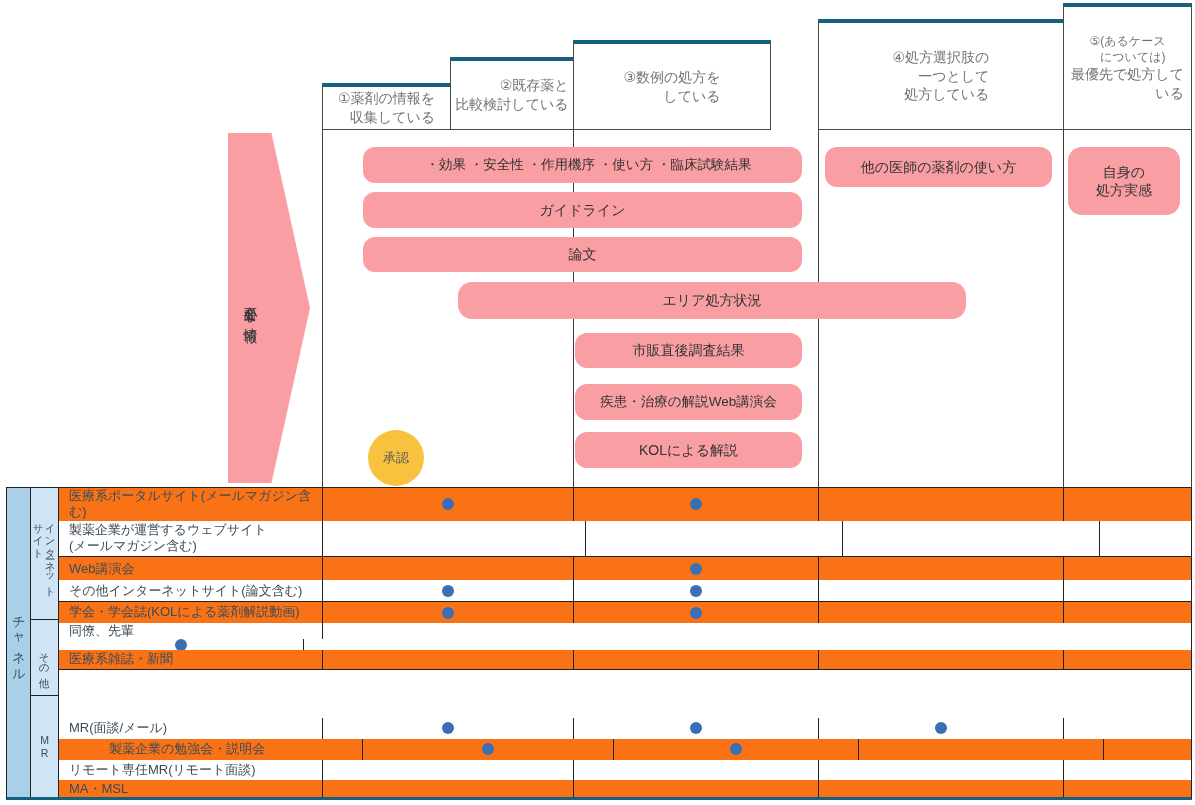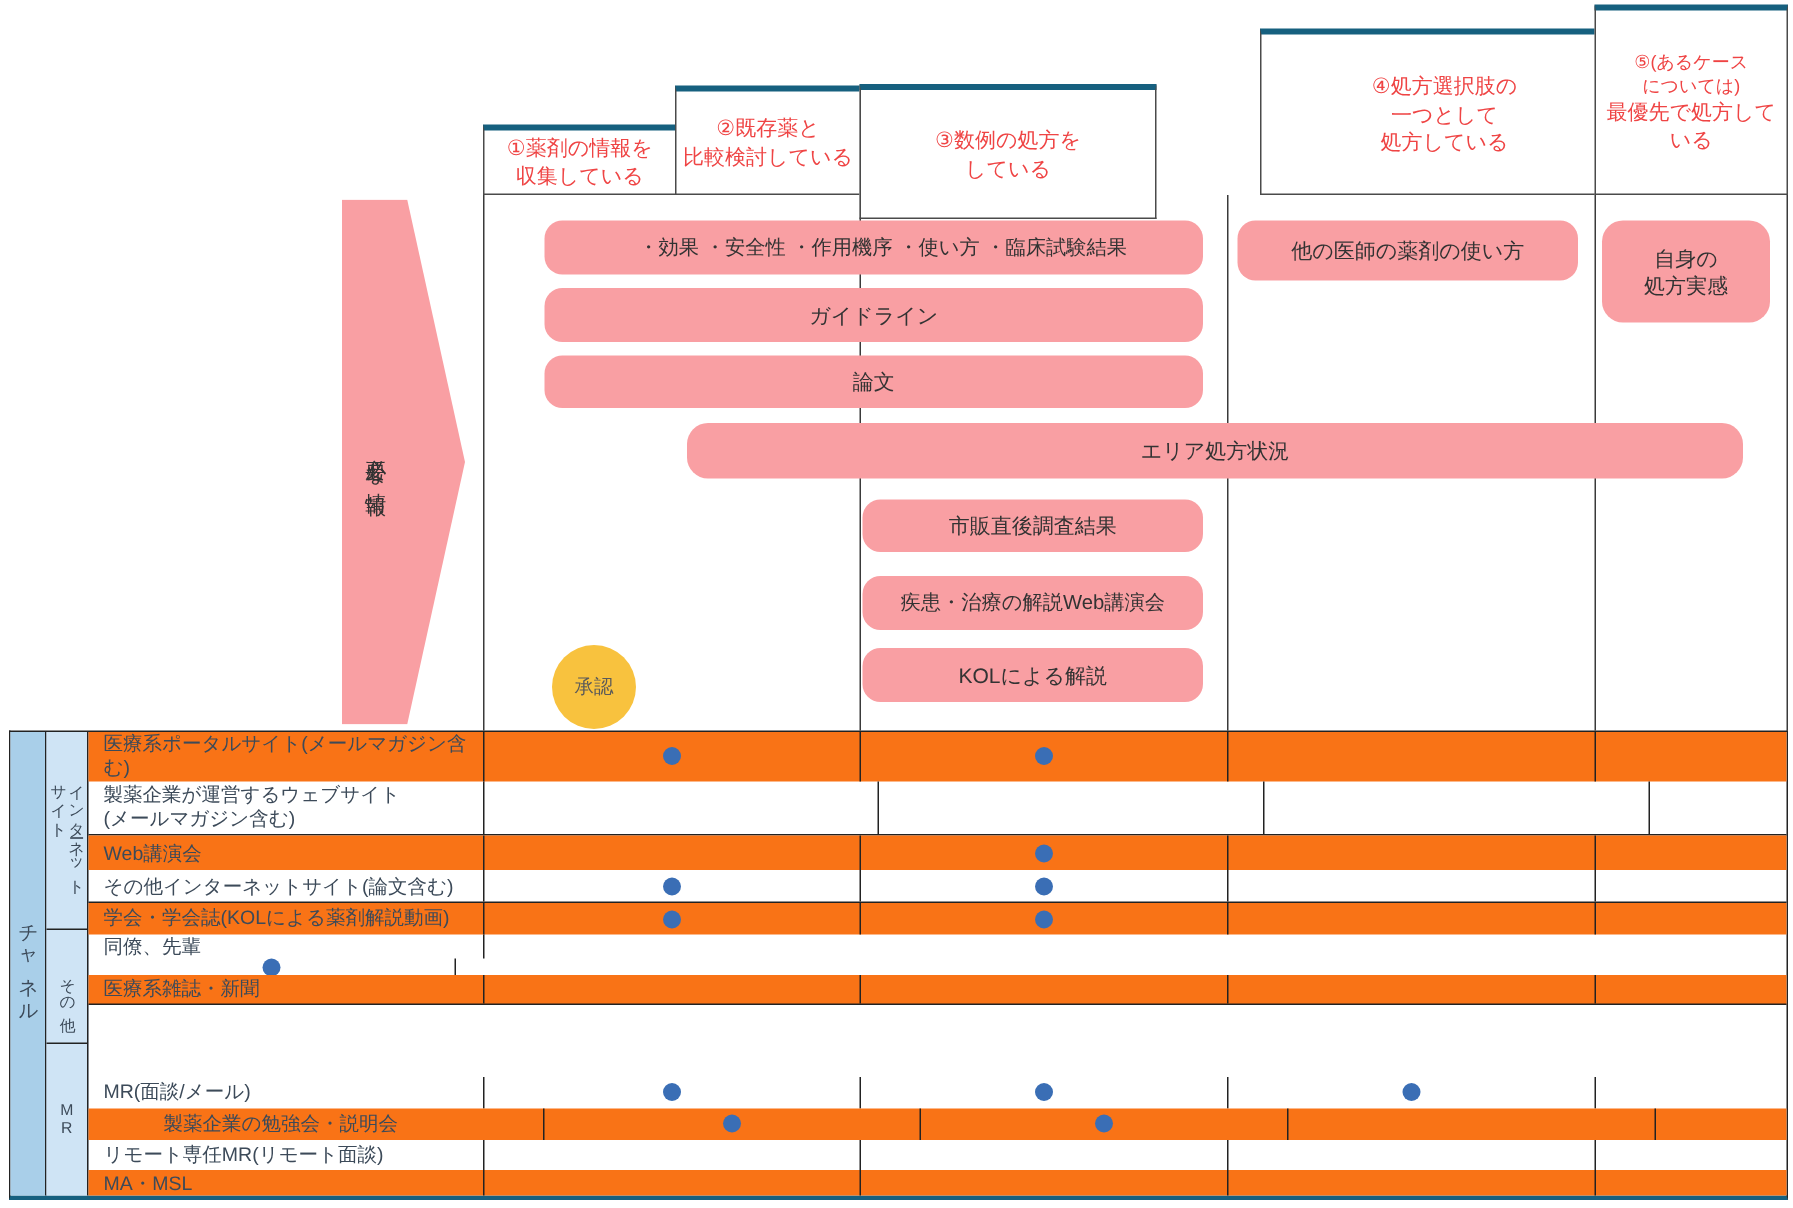--- a/index.html
+++ b/index.html
@@ -2,46 +2,46 @@
 <html><head>
 <meta charset="utf-8">
 <style>
   * { margin:0; padding:0; box-sizing:border-box; }
   body { background:#fff; font-family:"Liberation Sans","DejaVu Sans",sans-serif; }
   #canvas { position:relative; width:1195px; height:805px; background:#fff; overflow:hidden; color:#444; }
 
   
   .stage { position:absolute; background:#fff; border:1px solid #4a4a4a; border-top:4px solid #16607f;
            display:flex; flex-direction:column; align-items:center; justify-content:center;
-           text-align:center; font-size:14px; line-height:1.35; color:#ef4444; white-space:pre-line; z-index:3; }
+           text-align:right; font-size:14px; line-height:1.35; color:#737373; white-space:pre-line; z-index:3; }
   #stage1 { left:322px; top:83px;  width:129px; height:47px; }
   #stage2 { left:450px; top:57px;  width:124px; height:73px; }
-  #stage3 { left:573px; top:56px;  width:198px; height:90px; }
-  #stage4 { left:840px; top:19px;  width:246px; height:111px; }
+  #stage3 { left:573px; top:40px;  width:198px; height:90px; }
+  #stage4 { left:818px; top:19px;  width:246px; height:111px; }
   #stage5 { left:1063px; top:3px;  width:129px; height:127px; }
   #stage5 .small { font-size:12px; }
 
   
   .vline { position:absolute; top:130px; height:357px; width:1px; background:#3a3a3a; z-index:1; }
   .vl1{left:322px;} .vl2{left:573px;} .vl3{left:818px;} .vl4{left:1063px;} .vl5{left:1191px;}
 
   
   #arrow { position:absolute; left:228px; top:133px; width:82px; height:350px; background:#f99fa3;
            clip-path:polygon(0% 0%, 53% 0%, 100% 50%, 53% 100%, 0% 100%); z-index:2; }
   #arrow .vtext { position:absolute; left:14px; top:50%; transform:translateY(-50%);
            writing-mode:vertical-rl; text-orientation:upright; font-size:14px; color:#333; letter-spacing:2px; }
 
   
   .ibox { position:absolute; background:#f99fa3; border-radius:12px; display:flex; align-items:center;
           justify-content:center; text-align:center; font-size:14px; color:#333; line-height:1.3;
           white-space:pre-line; z-index:2; }
   #b1 { left:363px; top:147px; width:439px; height:36px; font-size:13.5px;padding-left:12px; }
   #b2 { left:363px; top:192px; width:439px; height:36px; }
   #b3 { left:363px; top:237px; width:439px; height:35px; }
-  #b4 { left:458px; top:282px; width:704px; height:37px; border-radius:14px; }
+  #b4 { left:458px; top:282px; width:508px; height:37px; border-radius:14px; }
   #b5 { left:575px; top:333px; width:227px; height:35px; }
   #b6 { left:575px; top:384px; width:227px; height:36px; font-size:13.5px; }
   #b7 { left:575px; top:432px; width:227px; height:36px; }
   #b8 { left:825px; top:147px; width:227px; height:40px; }
   #b9 { left:1068px; top:147px; width:112px; height:68px; border-radius:14px; }
 
   
   #approval { position:absolute; left:368px; top:430px; width:56px; height:56px; border-radius:50%;
               background:#f8c23e; display:flex; align-items:center; justify-content:center;
               font-size:13px; color:#5a5a5a; z-index:2; }

